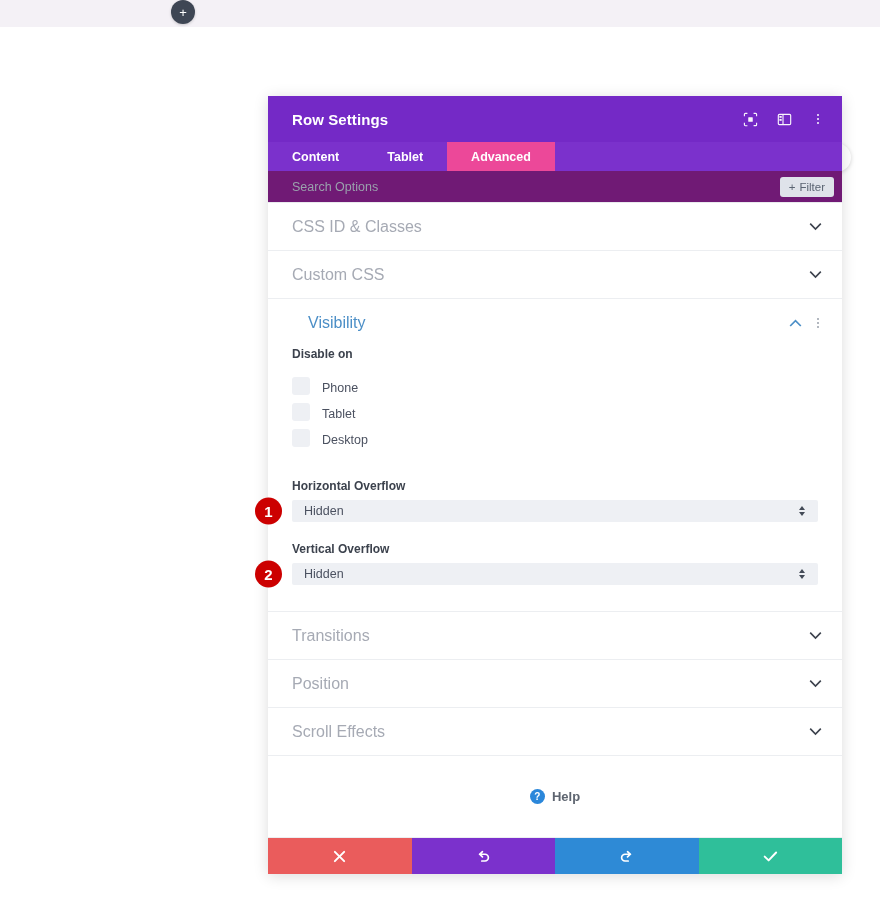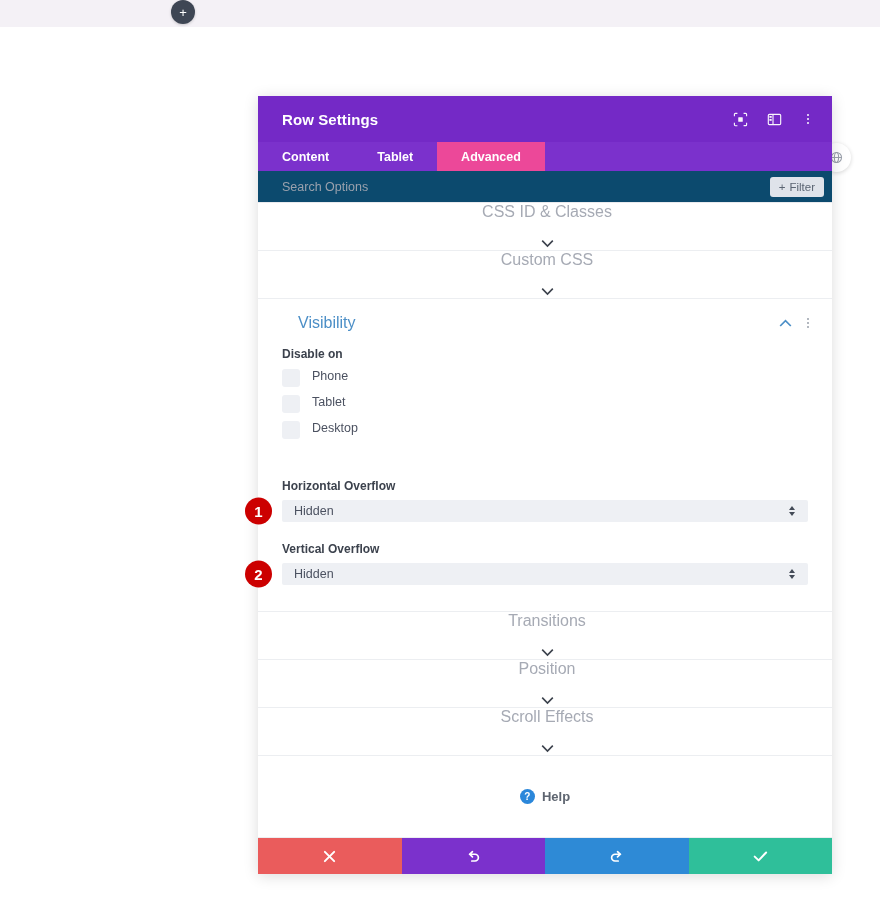--- a/index.html
+++ b/index.html
@@ -60,21 +60,21 @@
     align-items: center;
     justify-content: center;
     z-index: 1;
     cursor: pointer;
   }
   .side-round-btn svg { display: block; }
 
   
   .modal {
     position: absolute;
-    left: 258px; top: 96px;
+    left: 268px; top: 96px;
     width: 574px;
     background: #ffffff;
     box-shadow: 0 2px 14px rgba(0,0,0,0.14);
     z-index: 5;
     display: flex;
     flex-direction: column;
   }
 
   
   .modal-header {
@@ -121,21 +121,21 @@
     font-size: 12.5px;
     font-weight: bold;
     cursor: pointer;
     white-space: nowrap;
   }
   .tab.active { background: #ec4899; }
 
   
   .search-bar {
     height: 32px;
-    background: #0c4a6e;
+    background: #701a75;
     border-bottom: 1px solid #e9eaee;
     display: flex;
     align-items: center;
     padding: 0 8px 0 24px;
   }
   .search-input {
     flex: 1;
     border: none;
     background: transparent;
     font-family: "Liberation Sans", sans-serif;
@@ -163,21 +163,20 @@
   }
 
   
   .toggle-row {
     height: 48px;
     border-bottom: 1px solid #eceef1;
     display: flex;
     align-items: center;
     padding: 0 20px 0 24px;
     cursor: pointer;
-    flex-direction: column;
   }
   .toggle-row-label {
     flex: 1;
     font-size: 16px;
     color: #a6aab4;
     font-weight: 400;
   }
   .chev {
     width: 14px; height: 14px;
     display: flex; align-items: center; justify-content: center;
@@ -228,21 +227,21 @@
     font-size: 12px;
     font-weight: bold;
     color: #3c424d;
     margin-bottom: 8px;
   }
 
   
   .check-list { margin-bottom: 32px; }
   .check-row {
     display: flex;
-    align-items: flex-start;
+    align-items: flex-end;
     height: 26px;
     cursor: pointer;
   }
   .check-box {
     width: 18px; height: 18px;
     background: #eef0f4;
     border-radius: 3px;
     margin-right: 12px;
     flex-shrink: 0;
   }

